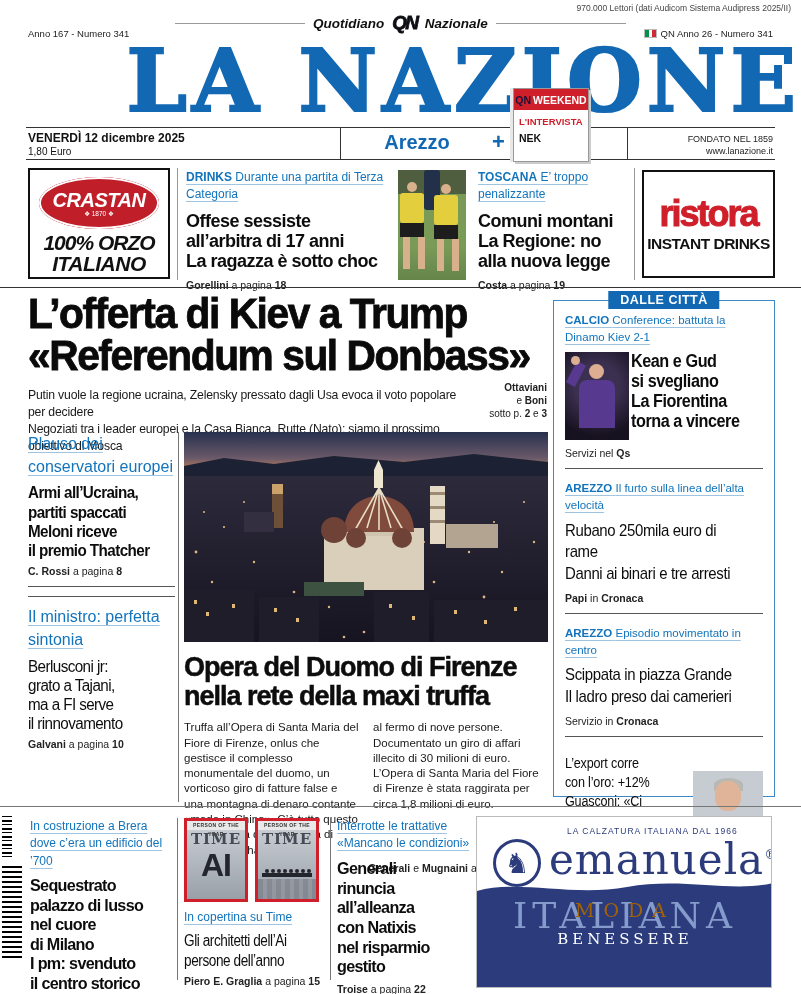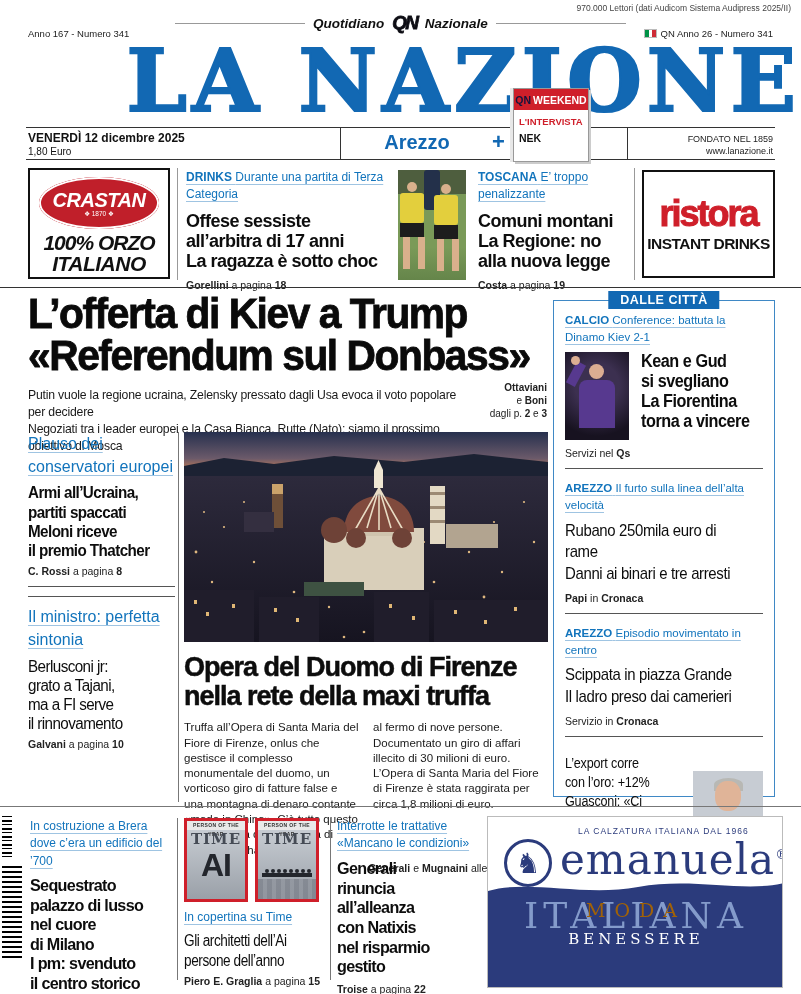--- a/index.html
+++ b/index.html
@@ -112,21 +112,21 @@
   .center .bodycols { display:flex; gap:14px; margin-top:9px; }
   .center .bodycols p { width:175px; font-size:11.5px; line-height:1.33; color:#1a1a1a; }
   .center .byl { text-align:right; margin-top:4px; }
 
   
   .rightbox { position:absolute; top:300px; left:553px; width:222px; height:497px; border:1.5px solid #3f88c5; background:#fff; }
   .rb-badge { position:absolute; top:-10px; left:50%; transform:translateX(-50%); background:#1268b3; color:#fff;
               font-weight:700; font-size:12.5px; padding:2px 12px; letter-spacing:0.5px; white-space:nowrap; }
   .rb-sec { padding:11px 11px 9px 11px; position:relative; }
   .rb-sec .kicker { font-size:11.5px; }
-  .rb-row { display:flex; gap:12px; margin-top:7px; }
+  .rb-row { display:flex; gap:2px; margin-top:7px; }
   .photo-fio { width:64px; height:88px; flex:none; position:relative; overflow:hidden;
                background:radial-gradient(circle at 50% 38%, #3c3050 0 35%, #171220 80%); }
   .fio-head { position:absolute; top:12px; left:24px; width:15px; height:15px; border-radius:50%; background:#dcae92; }
   .fio-shirt { position:absolute; top:28px; left:14px; width:36px; height:48px; background:#57398f; border-radius:8px 8px 0 0; }
   .fio-arm { position:absolute; top:10px; left:6px; width:10px; height:24px; background:#57398f; transform:rotate(28deg); }
   .fio-fist { position:absolute; top:4px; left:6px; width:9px; height:9px; border-radius:50%; background:#dcae92; }
   .rb-hl-calcio { font-size:18px; line-height:1.1; }
   .rb-sec .byl { margin-top:7px; }
   .rb-hl-news { font-size:17px; line-height:1.28; letter-spacing:-0.4px; margin-top:6px; }
   .rb-div { margin:0 11px; }
@@ -163,21 +163,21 @@
              background:repeating-linear-gradient(90deg,#7d828c 0 5px,#8f949d 5px 9px); opacity:.8; }
   .art-time .kicker { display:block; margin-top:7px; }
   .art-time .hl { font-size:16px; line-height:1.2; letter-spacing:-0.5px; margin-top:5px; }
   .art-time .byl { margin-top:5px; }
   .b-sep2 { top:818px; left:330px; height:162px; border-color:#777; }
   .art-generali { position:absolute; top:818px; left:337px; width:136px; }
   .art-generali .hl { font-size:17px; line-height:1.16; letter-spacing:-0.7px; margin-top:6px; }
   .art-generali .byl { margin-top:6px; }
 
   
-  .ad-emanuela { position:absolute; top:816px; left:487px; width:296px; height:172px; border:1px solid #bbb; background:#fff; overflow:hidden; }
+  .ad-emanuela { position:absolute; top:816px; left:476px; width:296px; height:172px; border:1px solid #bbb; background:#fff; overflow:hidden; }
   .em-tag { position:absolute; top:9px; left:90px; font-size:8.5px; letter-spacing:1px; color:#2b3b7c; }
   .em-logo { position:absolute; top:22px; left:16px; width:48px; height:48px; border:3px solid #2b3b7c; border-radius:50%;
              display:flex; align-items:center; justify-content:center; font-size:28px; color:#2b3b7c; background:#fff; }
   .em-brand { position:absolute; top:18px; left:72px; font-family:"DejaVu Serif", serif; font-size:42px; color:#2b3b7c; letter-spacing:1px; }
   .em-reg { font-size:13px; vertical-align:super; }
   .em-bar-g { position:absolute; top:74px; left:120px; width:56px; height:5px; background:#4a9e45; }
   .em-bar-r { position:absolute; top:74px; left:216px; width:56px; height:5px; background:#c8202a; }
   .em-wavewrap { position:absolute; bottom:0; left:0; width:296px; height:90px; }
   .em-wave { position:absolute; top:-18px; left:0; width:296px; height:20px; display:block; }
   .em-navy { position:absolute; top:0; bottom:0; left:0; right:0; background:#2b3b7c; }
@@ -285,21 +285,21 @@
   <div class="strip-hr"></div>
 
   <div class="lead">
     <div class="lead-h">L’offerta di Kiev a Trump
 «Referendum sul Donbass»</div>
     <div class="lead-sf">Putin vuole la regione ucraina, Zelensky pressato dagli Usa evoca il voto popolare per decidere
 Negoziati tra i leader europei e la Casa Bianca. Rutte (Nato): siamo il prossimo obiettivo di Mosca</div>
     <div class="lead-byl">
       <b>Ottaviani</b><br>
       <span>e</span> <b>Boni</b><br>
-      <span>dagli p.</span> <b>2</b>
+      <span>sotto p.</span> <b>2</b>
       <span>e</span> <b>3</b>
     </div>
   </div>
 
   <div class="leftcol">
     <div>
       <p class="kicker">Plauso dei conservatori europei</p>
       <div class="hl cx95">Armi all’Ucraina,
 partiti spaccati
 Meloni riceve

